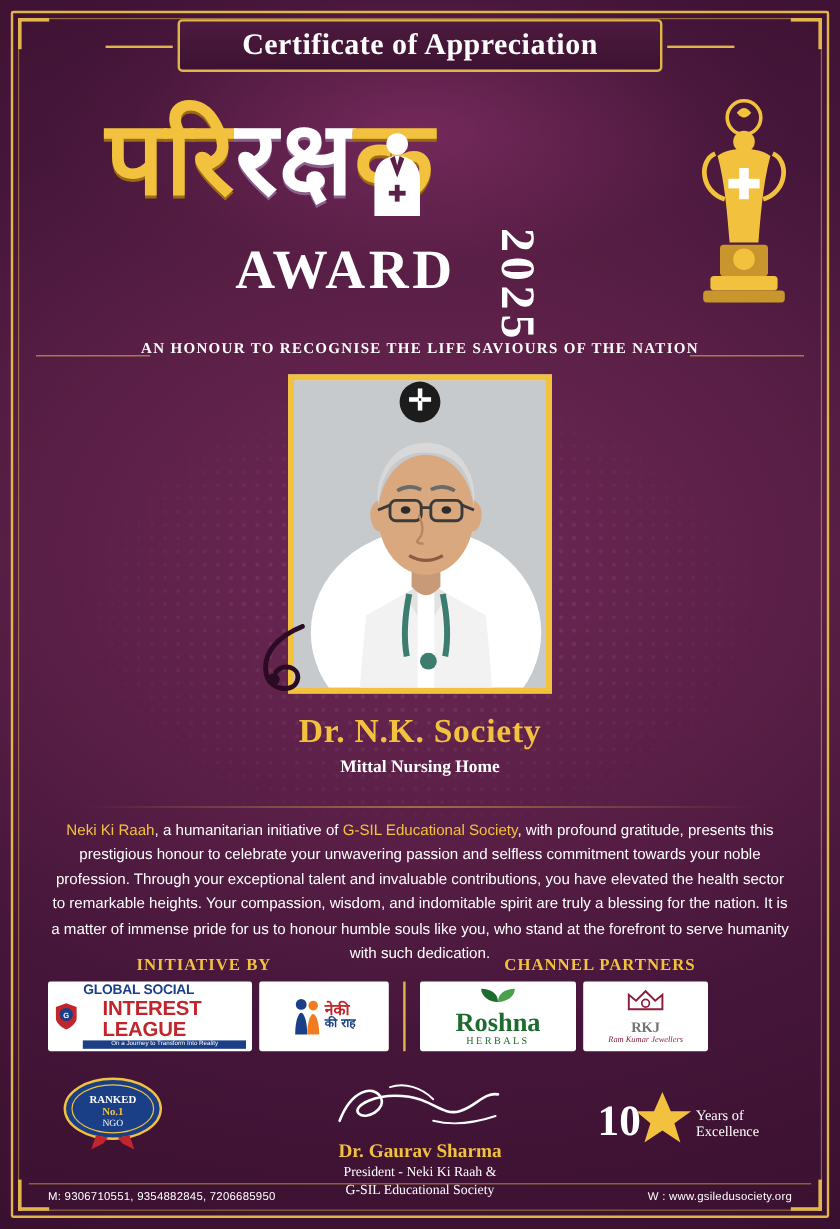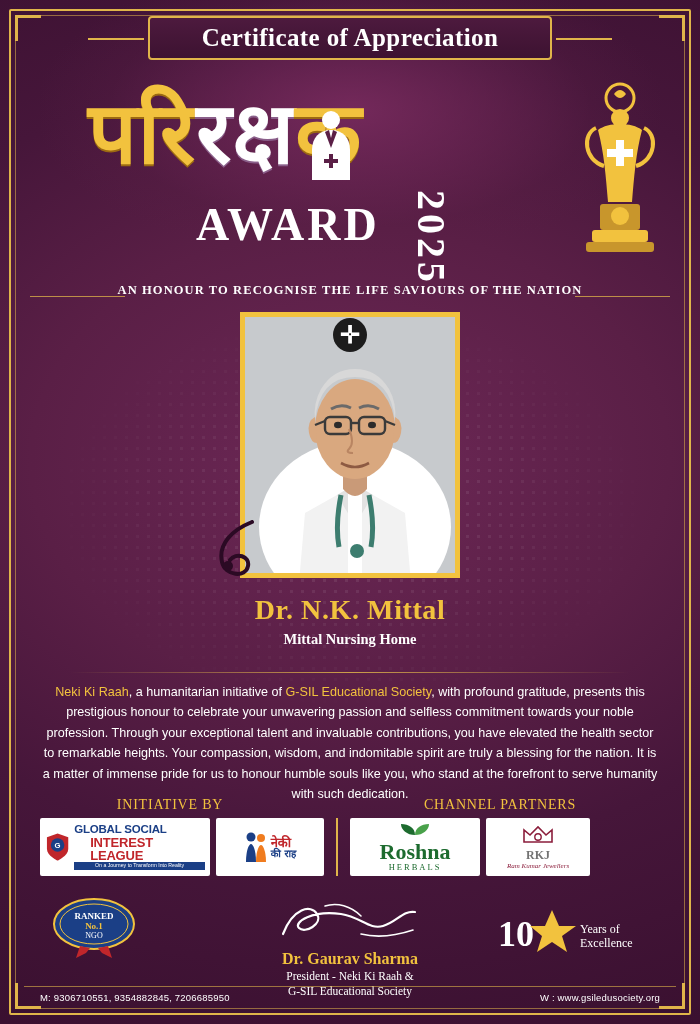--- a/index.html
+++ b/index.html
@@ -194,21 +194,21 @@
     font-size: 12.6px;
     line-height: 1.62;
     color: #ffffff;
   }
   .citation .hl { color: #f2c23e; }
 
   
   .partner-head {
     position: absolute; top: 797px; height: 20px;
     font-family: "Liberation Serif", serif;
-    font-weight: normal;
+    font-weight: bold;
     font-size: 14px;
     color: #f2c23e;
     letter-spacing: 0.8px;
     text-align: center;
   }
   .partner-head.init { left: 40px; width: 260px; }
   .partner-head.chan { right: 40px; width: 320px; }
 
   .logo-band {
     position: absolute; left: 40px; right: 40px; top: 818px;
@@ -221,21 +221,21 @@
     display: flex; align-items: center; justify-content: center;
     padding: 3px 5px;
     overflow: hidden;
   }
   .vsep { width: 2px; background: #e0b54a; margin: 0 6px; }
 
   .gsil { display: flex; align-items: center; gap: 4px; }
   .gsil-mark { width: 26px; height: 30px; }
   .gsil-txt { line-height: 1.02; }
   .gsil-txt .l1 { font-size: 11.5px; font-weight: bold; color: #1b3f86; letter-spacing: -0.2px; }
-  .gsil-txt .l2 { font-size: 13px; font-weight: bold; color: #c0262b; letter-spacing: -0.2px; margin-left: 16px; }
+  .gsil-txt .l2 { font-size: 17px; font-weight: bold; color: #c0262b; letter-spacing: -0.2px; margin-left: 16px; }
   .gsil-txt .l3 { font-size: 5.2px; color: #fff; background: #1b3f86; text-align: center; padding: 1px 0; }
 
   .nkr { display: flex; align-items: center; gap: 3px; }
   .nkr-txt { font-family: "DejaVu Sans", sans-serif; font-weight: bold; color: #c0262b; font-size: 13px; line-height: 1; }
   .nkr-sub { font-family: "DejaVu Sans", sans-serif; font-weight: bold; color: #1b3f86; font-size: 10px; line-height: 1; }
 
   .cure { display: flex; align-items: center; gap: 4px; }
   .cure-txt .c1 { font-family: "Liberation Serif", serif; font-weight: bold; font-size: 21px; color: #123c7a; line-height: 0.95; }
   .cure-txt .c2 { font-family: "Liberation Serif", serif; font-style: italic; font-size: 9.5px; color: #123c7a; }
 
@@ -364,21 +364,21 @@
       <path d="M124 178 q6 30 2 52" fill="none" stroke="#3d7d6f" stroke-width="5"></path>
       <circle cx="112" cy="234" r="7" fill="#3d7d6f"></circle>
     </svg>
   </div>
 
   <svg class="ribbon-left" viewBox="0 0 46 70">
     <path d="M40 2 C20 10 6 24 10 42 C13 56 34 58 36 46 C38 36 24 32 18 40" fill="none" stroke="#2b0a24" stroke-width="4" stroke-linecap="round"></path>
     <circle cx="16" cy="46" r="5" fill="#2b0a24"></circle>
   </svg>
 
-  <div class="name">Dr. N.K. Mittal</div>
+  <div class="name">Dr. N.K. Society</div>
   <div class="subname">
     <div>Mittal Nursing Home</div>
   </div>
   <div class="div-line"></div>
 
   <div class="citation"><span class="hl">Neki Ki Raah</span><span>, a humanitarian initiative of </span><span class="hl">G-SIL Educational Society</span><span>, with profound gratitude, presents this prestigious honour to celebrate your unwavering passion and selfless commitment towards your noble profession. Through your exceptional talent and invaluable contributions, you have elevated the health sector to remarkable heights. Your compassion, wisdom, and indomitable spirit are truly a blessing for the nation. It is a matter of immense pride for us to honour humble souls like you, who stand at the forefront to serve humanity with such dedication.</span></div>
 
   <div class="partner-head init">INITIATIVE BY</div>
   <div class="partner-head chan">CHANNEL PARTNERS</div>
 

